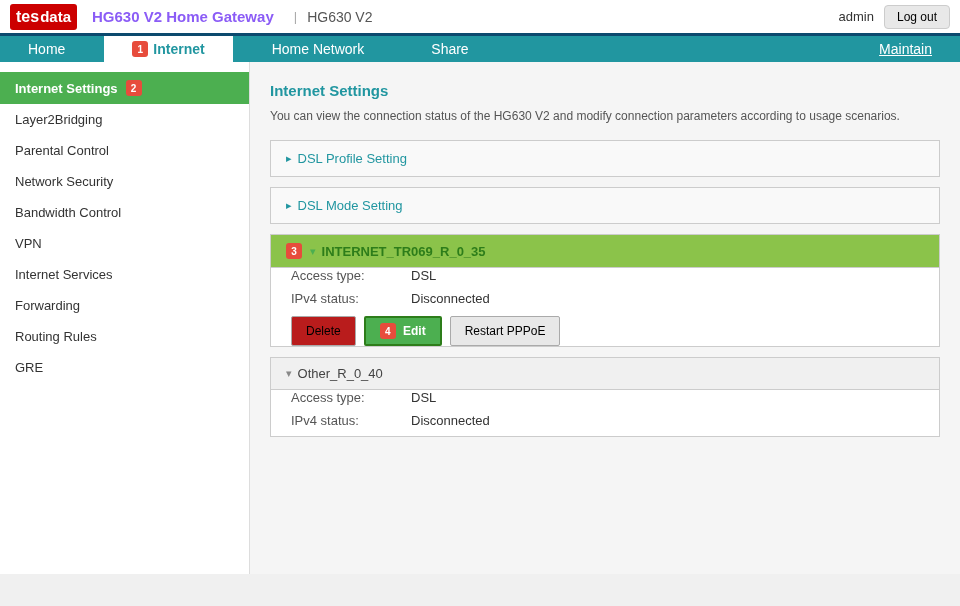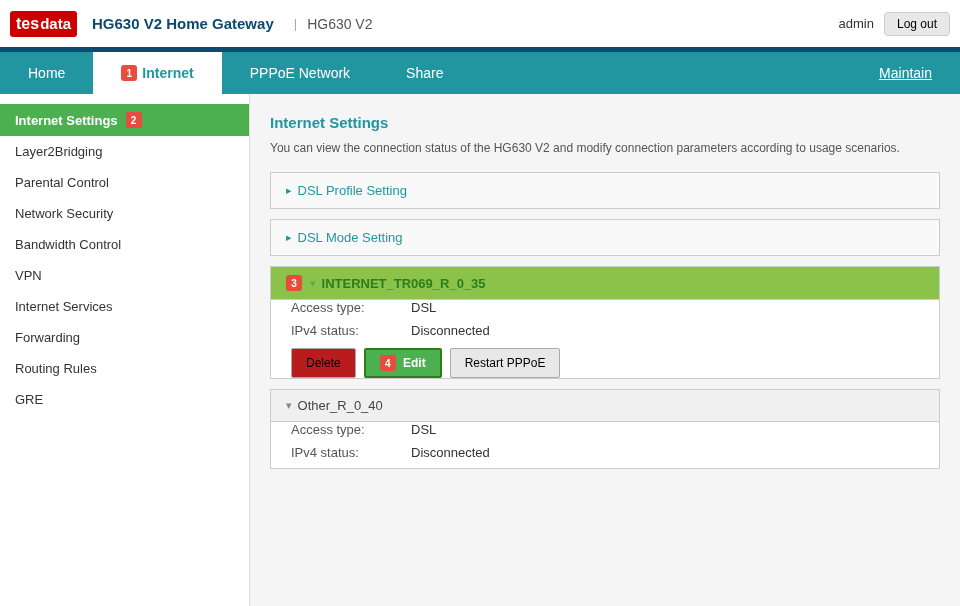--- a/index.html
+++ b/index.html
@@ -1,32 +1,32 @@
 <!DOCTYPE html>
 <html><head>
   <meta charset="utf-8">
   <style>
     * { box-sizing: border-box; margin: 0; padding: 0; }
     body { font-family: Arial, sans-serif; font-size: 13px; background: #f0f0f0; width: 960px; height: 606px; overflow: hidden; }
 
     
-    .header { background: #fff; display: flex; align-items: center; padding: 0 10px; height: 52px; border-bottom: 5px solid #0c4a6e; }
+    .header { background: #fff; display: flex; align-items: center; padding: 0 10px; height: 36px; border-bottom: 3px solid #0c4a6e; }
     .logo { display: flex; align-items: center; margin-right: 15px; }
     .logo-box { background: #cc0000; color: #fff; font-size: 11px; font-weight: bold; padding: 4px 6px; border-radius: 3px; display: flex; align-items: center; }
     .logo-tec { font-size: 16px; font-weight: bold; }
     .logo-data { font-size: 15px; margin-left: 1px; }
-    .header-title { font-size: 15px; font-weight: bold; color: #0c4a6e; margin-right: 10px; }
+    .header-title { font-size: 15px; font-weight: bold; color: #8b5cf6; margin-right: 10px; }
     .header-sep { color: #aaa; margin: 0 10px; }
     .header-sub { font-size: 14px; color: #555; }
     .header-right { margin-left: auto; display: flex; align-items: center; gap: 10px; }
     .admin-text { color: #333; font-size: 13px; }
     .logout-btn { background: #e8e8e8; border: 1px solid #ccc; padding: 4px 12px; cursor: pointer; font-size: 12px; border-radius: 4px; }
 
     
-    .nav { background: #2196a0; display: flex; height: 42px; align-items: stretch; }
+    .nav { background: #2196a0; display: flex; height: 26px; align-items: stretch; gap: 11px; }
     .nav-item { color: #fff; padding: 0 28px; display: flex; align-items: center; cursor: pointer; font-size: 14px; position: relative; }
     .nav-item.active { background: #fff; color: #2196a0; font-weight: bold; }
     .nav-item .badge { background: #e74c3c; color: #fff; font-size: 10px; font-weight: bold; width: 16px; height: 16px; border-radius: 3px; display: flex; align-items: center; justify-content: center; margin-right: 5px; }
     .nav-maintain { margin-left: auto; text-decoration: underline; }
 
     
     .layout { display: flex; height: calc(606px - 52px - 42px); }
 
     
     .sidebar { width: 250px; background: #fff; border-right: 1px solid #ddd; padding: 10px 0; flex-shrink: 0; }
@@ -84,21 +84,21 @@
 
 <nav class="nav">
   <div class="nav-item">
     <span>Home</span>
   </div>
   <div class="nav-item active">
     <div class="badge">1</div>
     <span>Internet</span>
   </div>
   <div class="nav-item">
-    <span>PPPoE Network</span>
+    <span>Home Network</span>
   </div>
   <div class="nav-item">
     <span>Share</span>
   </div>
   <div class="nav-item nav-maintain">
     <span>Maintain</span>
   </div>
 </nav>
 
 <div class="layout">

